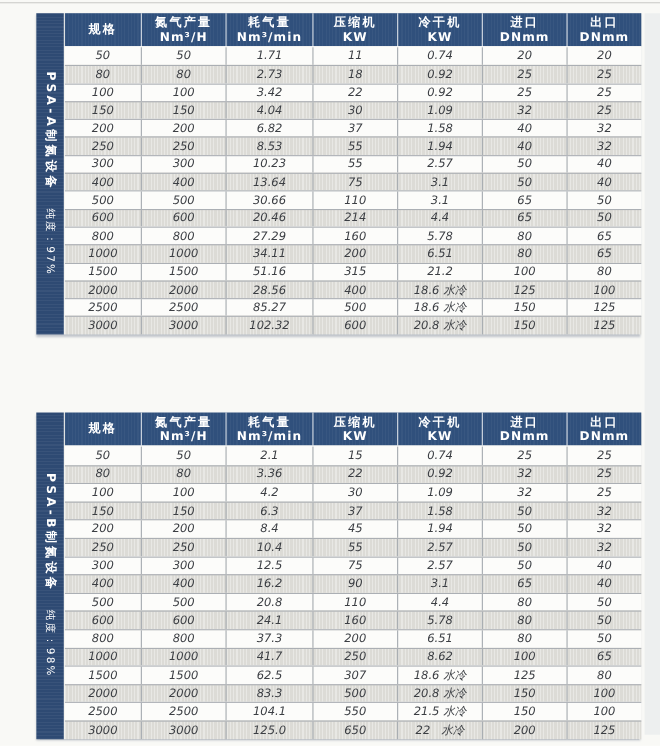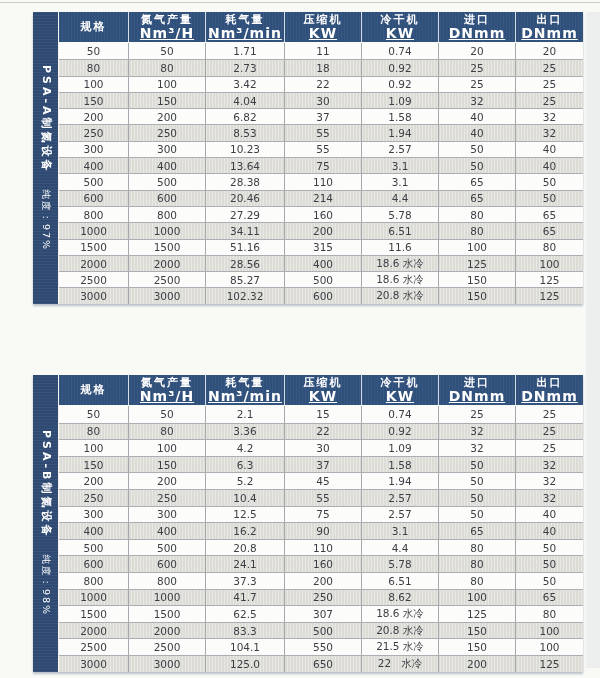--- a/index.html
+++ b/index.html
@@ -18,23 +18,23 @@
     white-space:nowrap;color:#ffffff;font-size:11px;font-weight:bold;letter-spacing:3px;}
   .side-text .purity{font-size:9.5px;font-weight:normal;letter-spacing:2px;margin-left:16px;}
 
   .grid{flex:1;display:flex;flex-direction:column;border-left:1px solid #f2f2ee;}
   .cols{display:grid;grid-template-columns:69px 77px 79px 77px 77px 77px 1fr;}
   .head-row{height:30px;background:#30507c;
     background-image:repeating-linear-gradient(90deg,rgba(255,255,255,.04) 0 1px,transparent 1px 3px);}
   .hcell{display:flex;flex-direction:column;align-items:center;justify-content:center;color:#fff;box-sizing:border-box;}
   .hcell + .hcell{border-left:1px solid rgba(255,255,255,.8);}
   .hname{font-size:11px;font-weight:bold;letter-spacing:2px;line-height:1.2;}
-  .hunit{font-size:14px;font-weight:bold;letter-spacing:1px;line-height:1.1;text-decoration:underline;}
-
-  .rows{display:flex;flex-direction:column;border-top:1px solid #fbfbf8;}
+  .hunit{font-size:11px;font-weight:bold;letter-spacing:1px;line-height:1.1;}
+
+  .rows{display:flex;flex-direction:column;border-top:1px solid #fbfbf8;font-style:italic;}
   .row{height:var(--rh);box-sizing:border-box;background:#fcfcfa;}
   .row + .row{border-top:1px solid #abafb4;}
   .row.alt{background:#dcdbd6;
     background-image:repeating-linear-gradient(90deg,rgba(255,255,255,.35) 0 1px,transparent 1px 3px);}
   .cell{display:flex;align-items:center;justify-content:center;font-size:10.5px;color:#3b3e43;
     box-sizing:border-box;white-space:pre;overflow:hidden;}
   .cell + .cell{border-left:1px solid #a4a9ae;}
 </style>
 </head>
 <body>
@@ -149,21 +149,21 @@
             <div class="cell">400</div>
             <div class="cell">13.64</div>
             <div class="cell">75</div>
             <div class="cell">3.1</div>
             <div class="cell">50</div>
             <div class="cell">40</div>
           </div>
           <div class="row cols">
             <div class="cell">500</div>
             <div class="cell">500</div>
-            <div class="cell">28.38</div>
+            <div class="cell">30.66</div>
             <div class="cell">110</div>
             <div class="cell">3.1</div>
             <div class="cell">65</div>
             <div class="cell">50</div>
           </div>
           <div class="row cols alt">
             <div class="cell">600</div>
             <div class="cell">600</div>
             <div class="cell">20.46</div>
             <div class="cell">214</div>
@@ -187,21 +187,21 @@
             <div class="cell">200</div>
             <div class="cell">6.51</div>
             <div class="cell">80</div>
             <div class="cell">65</div>
           </div>
           <div class="row cols">
             <div class="cell">1500</div>
             <div class="cell">1500</div>
             <div class="cell">51.16</div>
             <div class="cell">315</div>
-            <div class="cell">11.6</div>
+            <div class="cell">21.2</div>
             <div class="cell">100</div>
             <div class="cell">80</div>
           </div>
           <div class="row cols alt">
             <div class="cell">2000</div>
             <div class="cell">2000</div>
             <div class="cell">28.56</div>
             <div class="cell">400</div>
             <div class="cell">18.6 水冷</div>
             <div class="cell">125</div>
@@ -299,21 +299,21 @@
             <div class="cell">150</div>
             <div class="cell">6.3</div>
             <div class="cell">37</div>
             <div class="cell">1.58</div>
             <div class="cell">50</div>
             <div class="cell">32</div>
           </div>
           <div class="row cols">
             <div class="cell">200</div>
             <div class="cell">200</div>
-            <div class="cell">5.2</div>
+            <div class="cell">8.4</div>
             <div class="cell">45</div>
             <div class="cell">1.94</div>
             <div class="cell">50</div>
             <div class="cell">32</div>
           </div>
           <div class="row cols alt">
             <div class="cell">250</div>
             <div class="cell">250</div>
             <div class="cell">10.4</div>
             <div class="cell">55</div>

